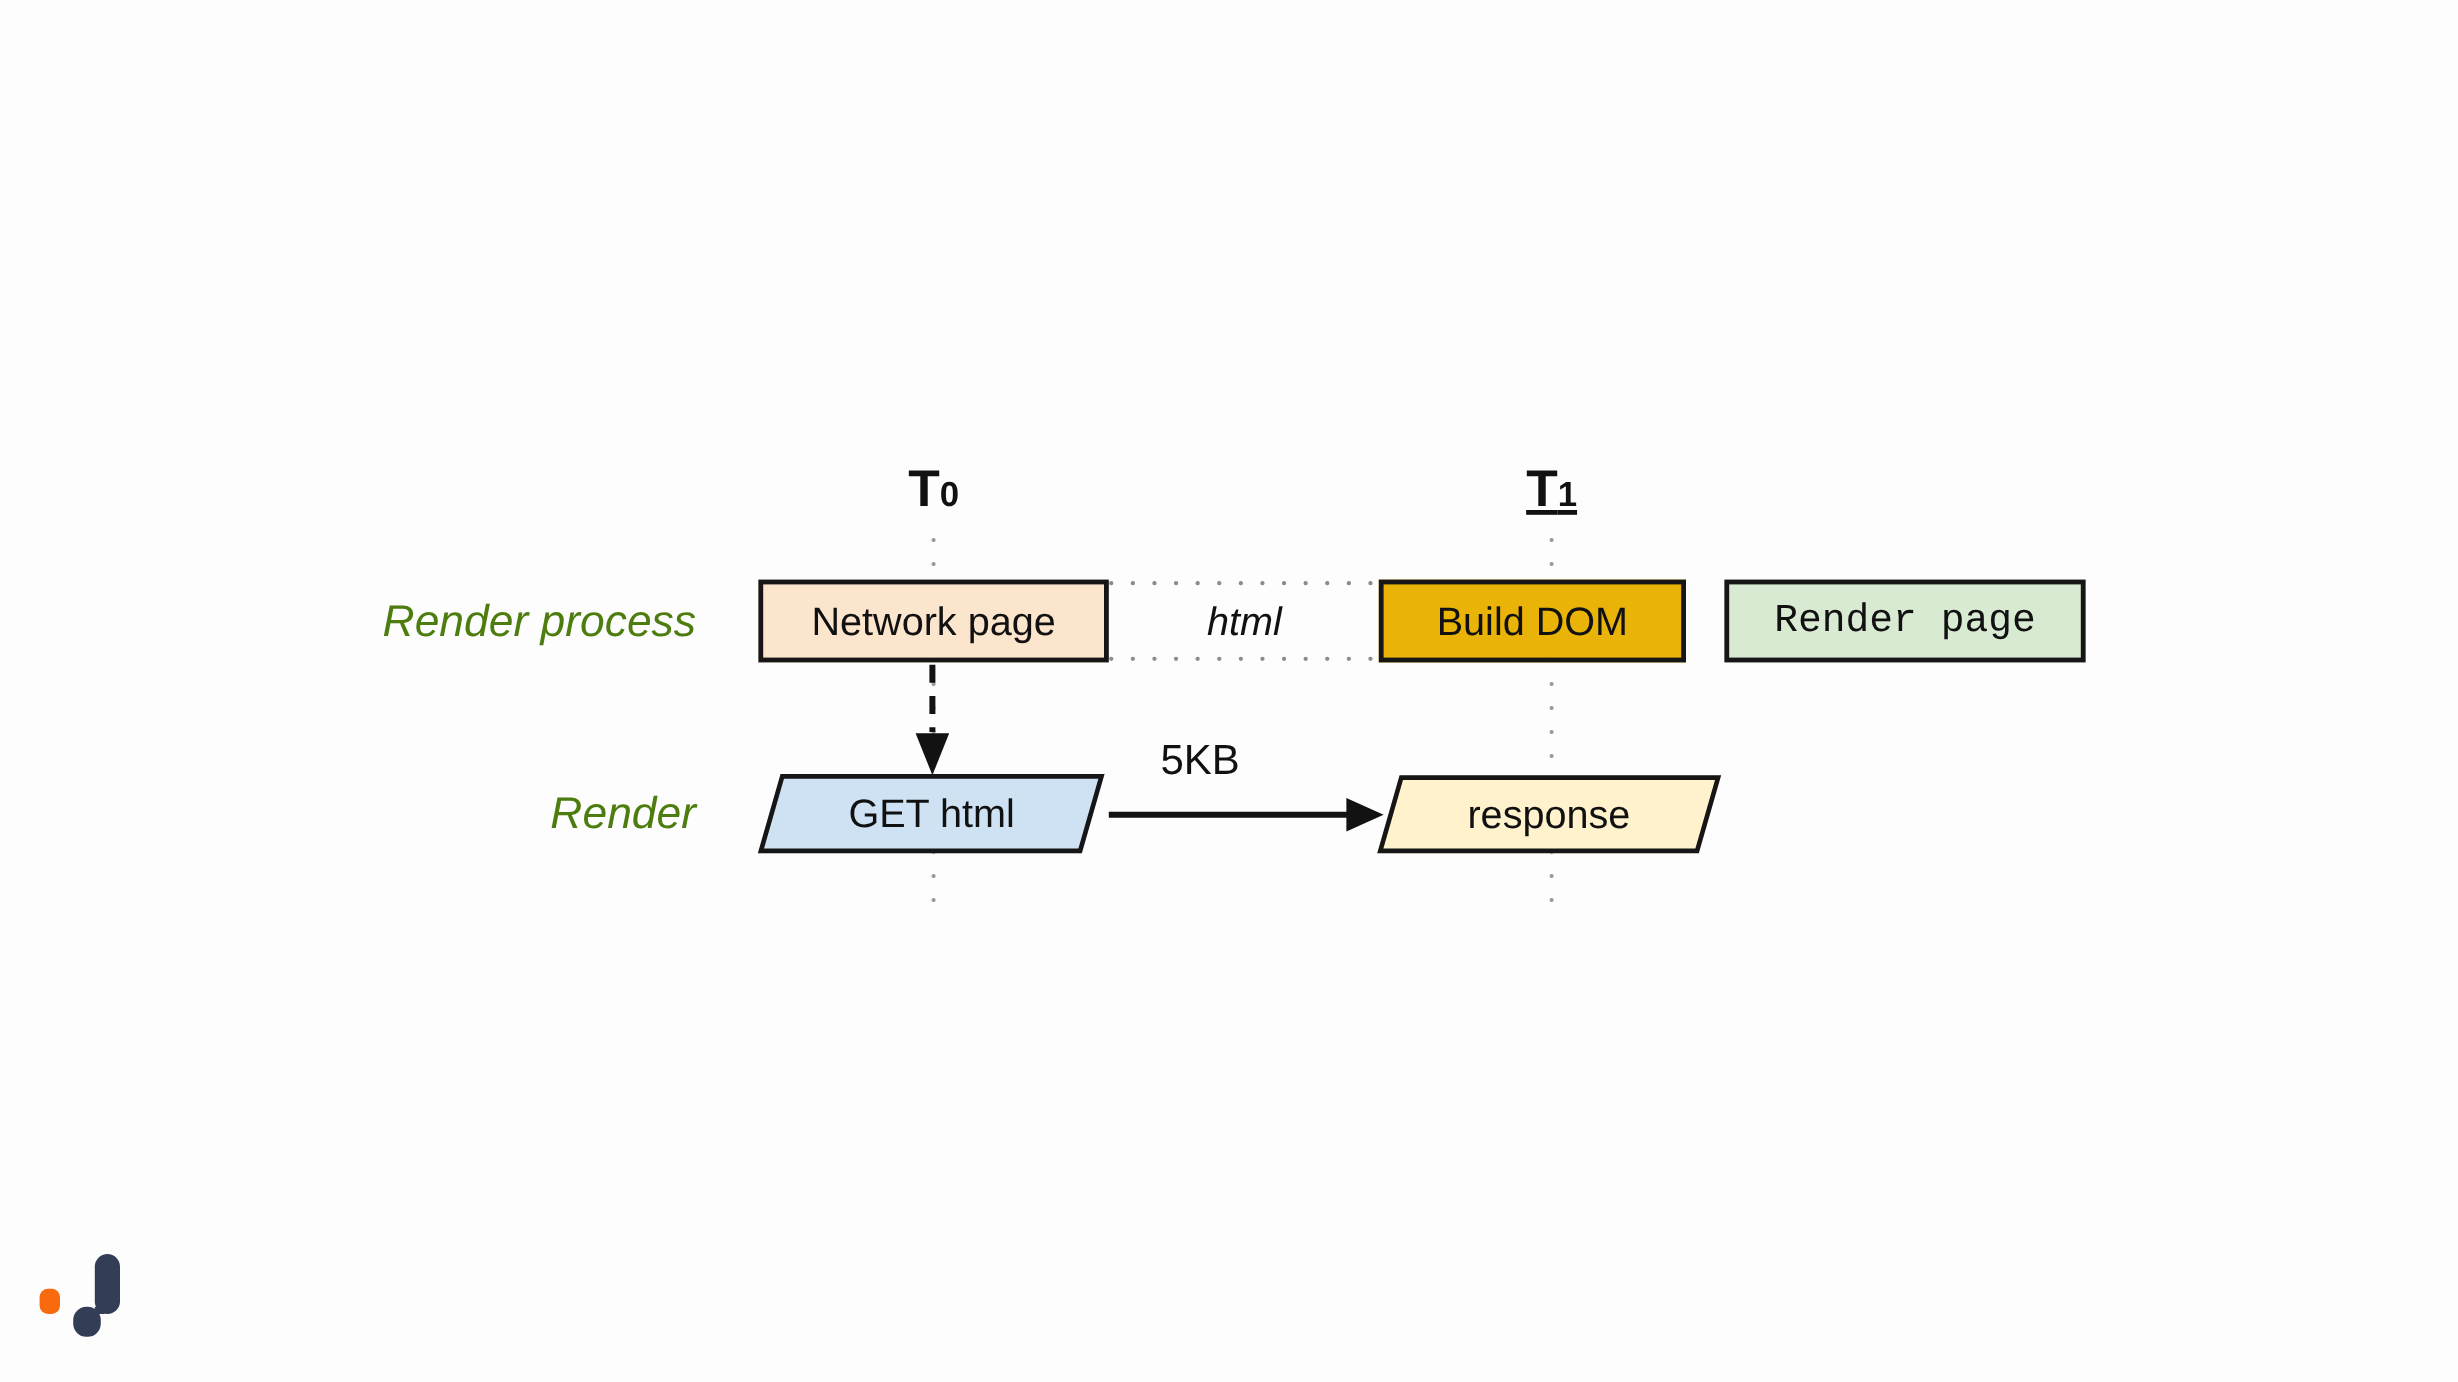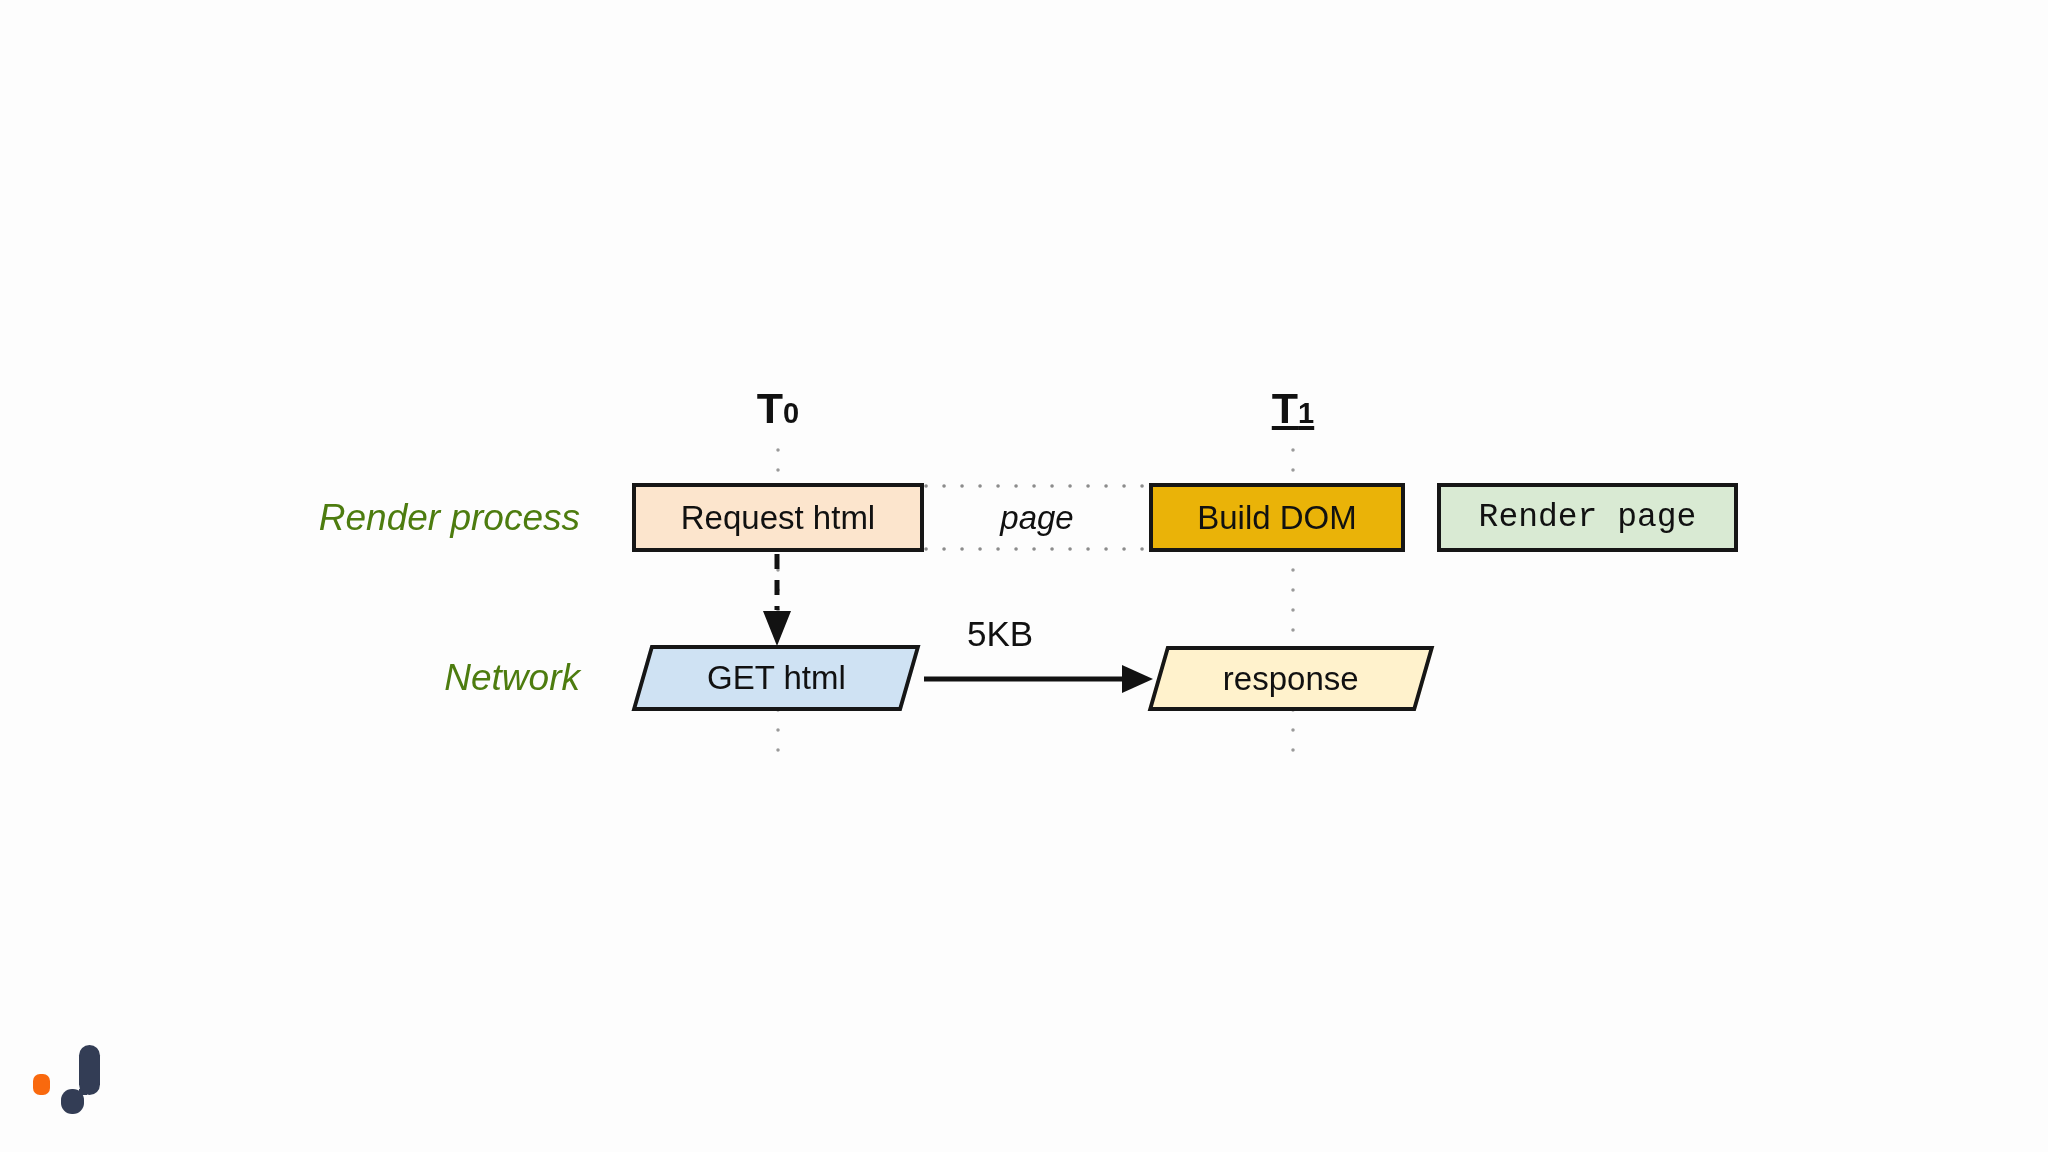--- a/index.html
+++ b/index.html
@@ -139,27 +139,27 @@
   </svg>
 
   <div class="tmark tmark-t0">
     <span>T</span><span class="sub">0</span>
   </div>
   <div class="tmark tmark-t1">
     <span>T</span><span class="sub">1</span>
   </div>
 
   <div class="rowlabel rowlabel-process">Render process</div>
-  <div class="rowlabel rowlabel-network">Network</div>
+  <div class="rowlabel rowlabel-network">Render</div>
 
   <div class="box box-request">
-    <span>Request html</span>
+    <span>Network page</span>
   </div>
   <div class="idle-cell">
-    <span>page</span>
+    <span>html</span>
   </div>
   <div class="box box-build">
     <span>Build DOM</span>
   </div>
   <div class="box box-render">
     <span>Render page</span>
   </div>
 
   <div class="para para-get">
     <span class="unskew">GET html</span>

